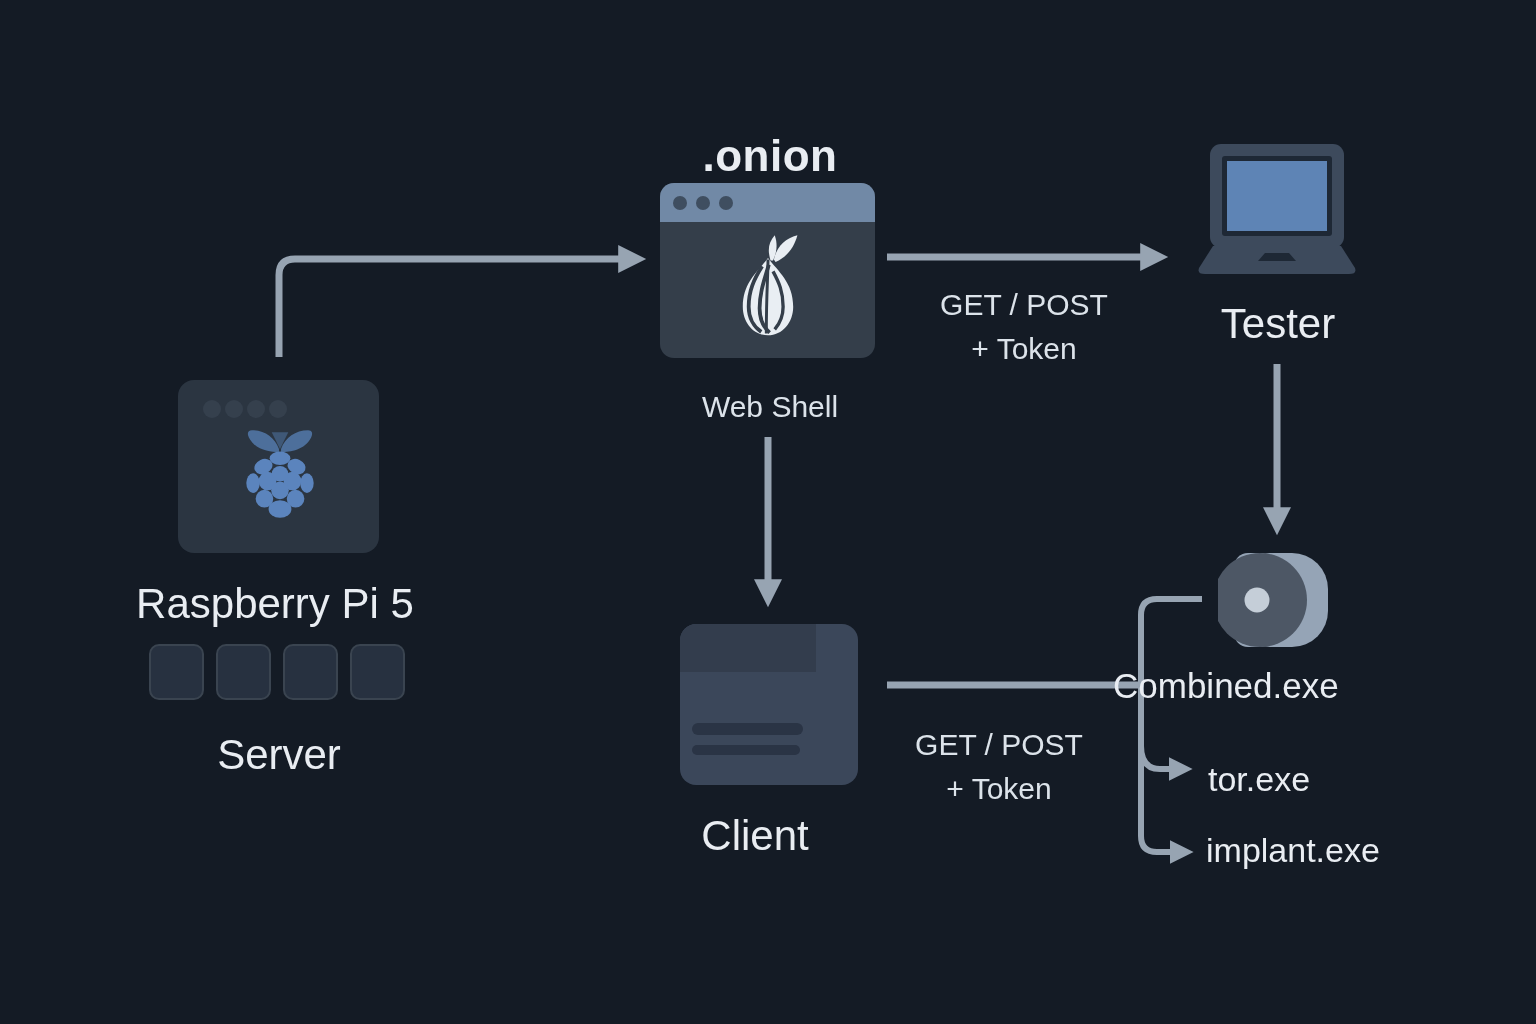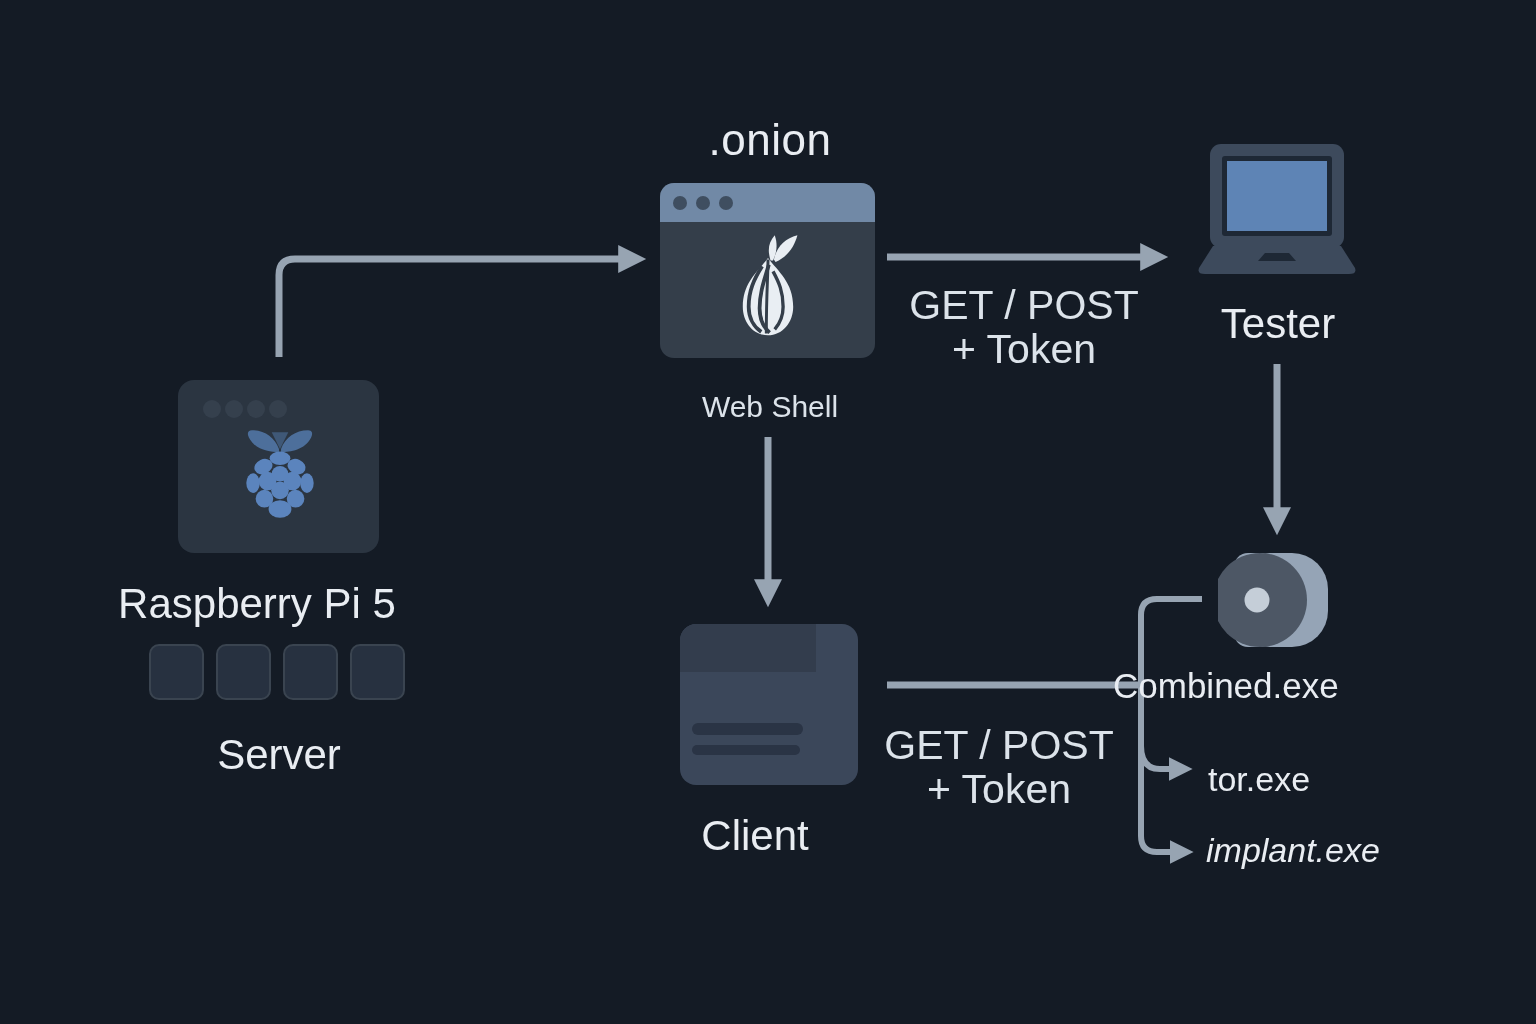--- a/index.html
+++ b/index.html
@@ -11,24 +11,24 @@
     --cylinder-body:#95a4b6; --cylinder-face:#4d5765; --cylinder-hole:#c5ced8;
     --chip-square:#273140; --chip-border:#3a4450;
   }
   *{margin:0;padding:0;box-sizing:border-box;}
   html,body{width:1536px;height:1024px;overflow:hidden;}
   body{font-family:"Liberation Sans","DejaVu Sans",sans-serif;background:var(--background);}
   .canvas{position:absolute;inset:0;width:1536px;height:1024px;background:var(--background);}
   .abs{position:absolute;}
   .label{color:var(--text-primary);white-space:nowrap;}
   .center{transform:translateX(-50%);text-align:center;}
-  .node-title{font-size:44px;font-weight:400;letter-spacing:.5px;}
+  .node-title{font-size:44px;font-weight:700;letter-spacing:.5px;margin-top:16px;}
   .node-title-sm{font-size:42px;font-weight:400;}
   .sub-label{font-size:30px;font-weight:400;color:var(--text-secondary);text-align:right;}
-  .edge-label{font-size:41px;line-height:44px;color:var(--text-secondary);font-weight:400;}
+  .edge-label{font-size:30px;line-height:44px;color:var(--text-secondary);font-weight:400;}
   .exe-label{font-size:34px;font-weight:400;color:var(--text-primary);}
 
   
   svg.wires{position:absolute;inset:0;width:1536px;height:1024px;}
   .connector{stroke:var(--connector);stroke-width:7;fill:none;}
   .connector.thin{stroke-width:6;}
   .arrowhead{fill:var(--connector);}
 
   
   .onion-window{left:660px;top:183px;width:215px;height:175px;border-radius:14px;
@@ -124,21 +124,21 @@
           <ellipse cx="50" cy="48" rx="8" ry="7.5"></ellipse>
           <ellipse cx="35" cy="72" rx="8.5" ry="8.5"></ellipse>
           <ellipse cx="65" cy="72" rx="8.5" ry="8.5"></ellipse>
           <ellipse cx="50" cy="64" rx="8.5" ry="8.5"></ellipse>
           <ellipse cx="50" cy="82" rx="11" ry="8.5"></ellipse>
         </g>
       </svg>
     </div>
   </div>
 
-  <div class="abs label node-title-sm center" style="left:257px;top:580px;">Raspberry Pi 5</div>
+  <div class="abs label node-title-sm center" style="left:275px;top:580px;">Raspberry Pi 5</div>
 
   <div class="abs chip-square" style="left:149px;top:644px;"></div>
   <div class="abs chip-square" style="left:216px;top:644px;"></div>
   <div class="abs chip-square" style="left:283px;top:644px;"></div>
   <div class="abs chip-square" style="left:350px;top:644px;"></div>
 
   <div class="abs label node-title-sm center" style="left:279px;top:731px;">Server</div>
 
   <div class="abs edge-label center" style="left:1024px;top:283px;">
     <div>GET / POST</div>
@@ -176,15 +176,15 @@
       <rect x="16" y="3" width="40" height="94" rx="14" fill="var(--cylinder-body)"></rect>
       <circle cx="42" cy="50" r="47" fill="var(--cylinder-face)"></circle>
       <circle cx="39" cy="50" r="12.5" fill="var(--cylinder-hole)"></circle>
     </svg>
   </div>
 
   <div class="abs label exe-label" style="left:1113px;top:666px;font-size:35px;">Combined.exe</div>
 
   <div class="abs label exe-label" style="left:1208px;top:760px;">tor.exe</div>
 
-  <div class="abs label exe-label" style="left:1206px;top:831px;font-style:italic;">implant.exe</div>
+  <div class="abs label exe-label" style="left:1206px;top:831px;">implant.exe</div>
 
 </div>
 
 </body></html>

